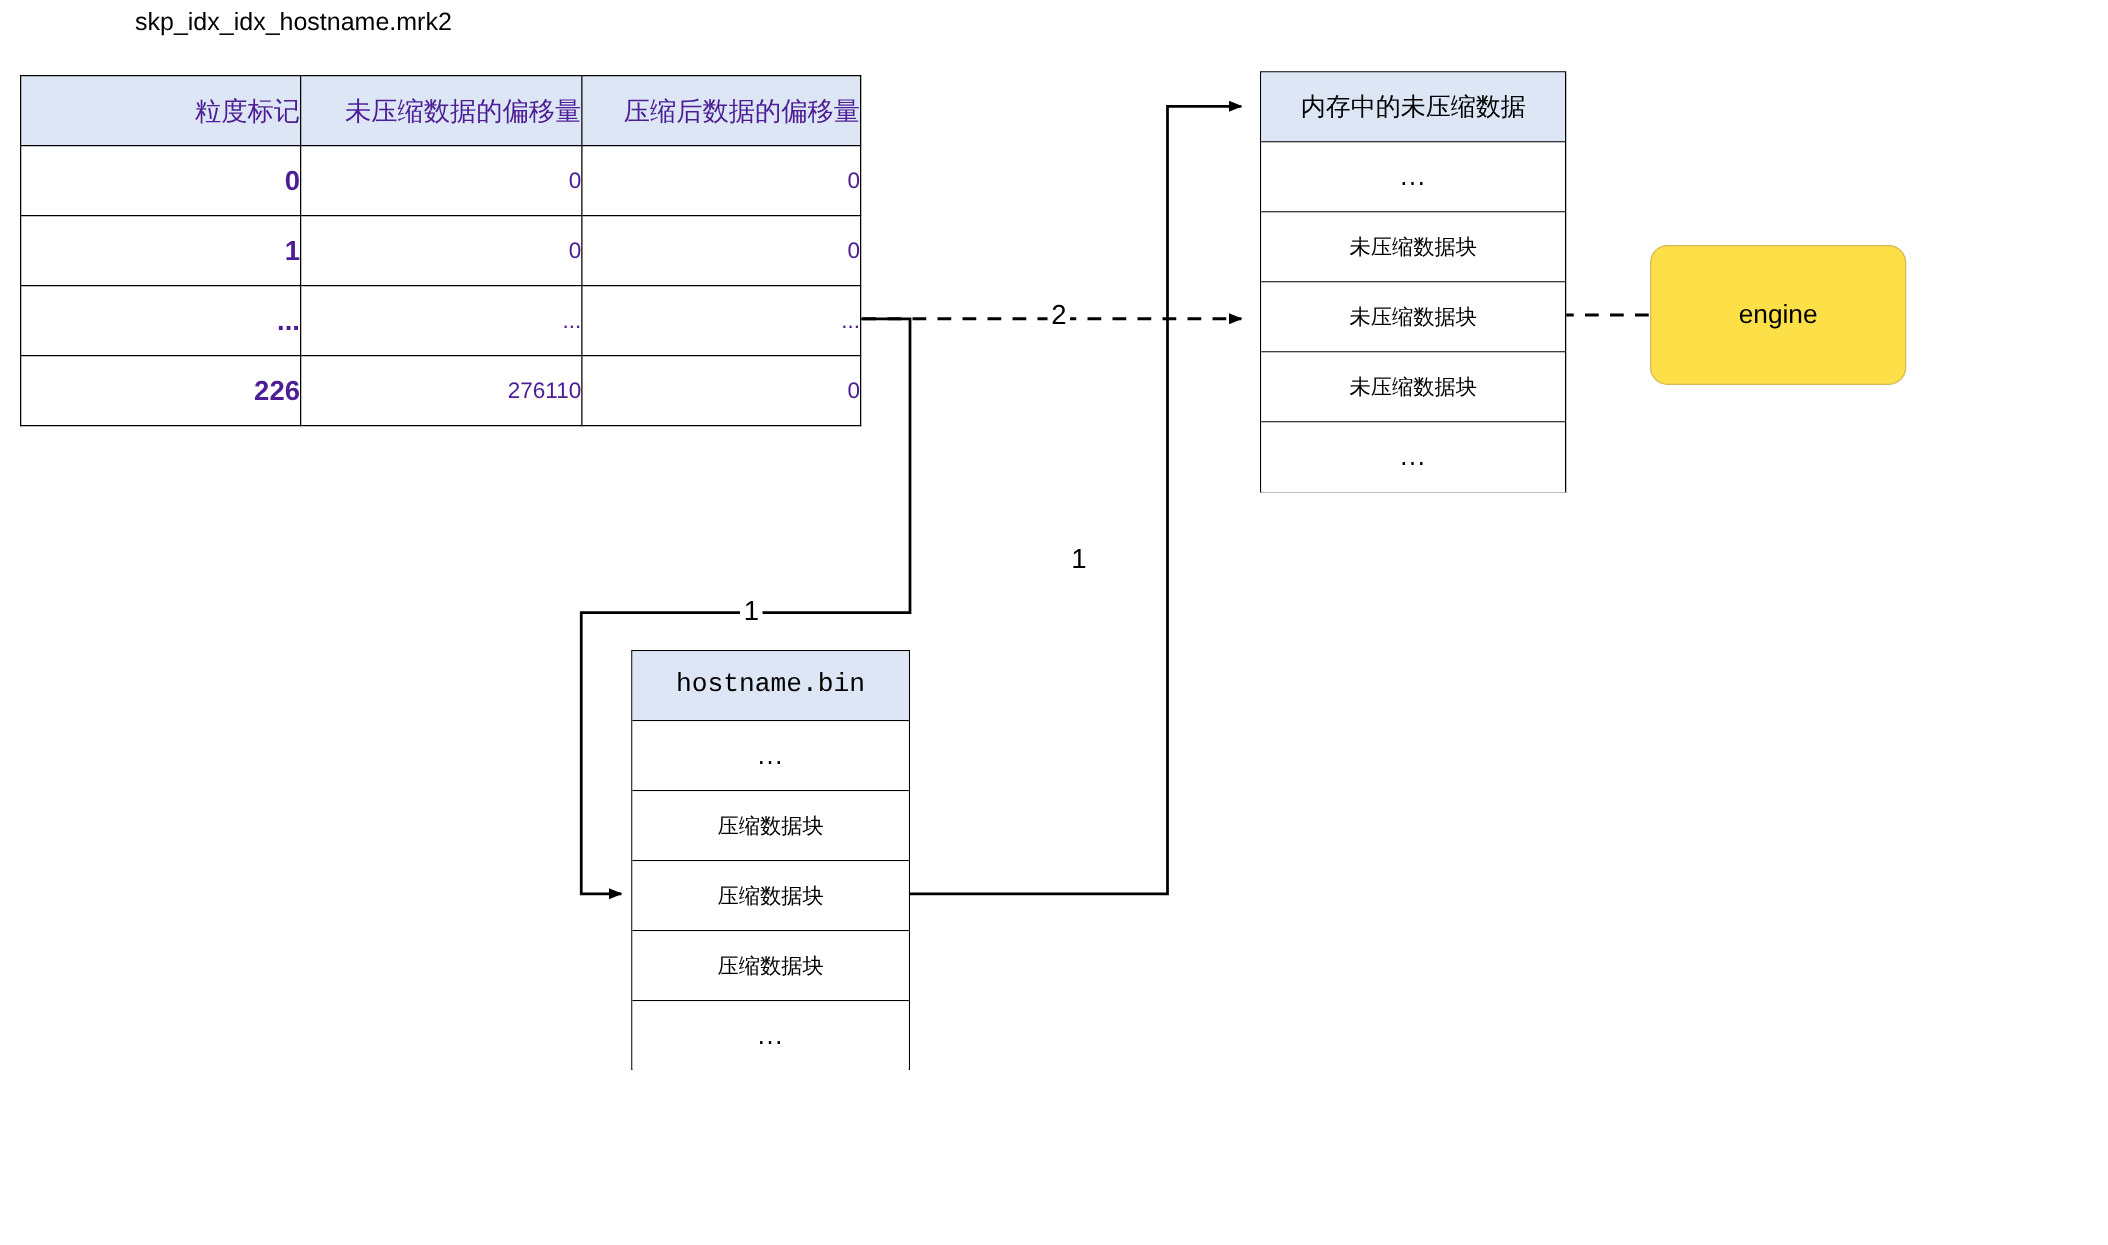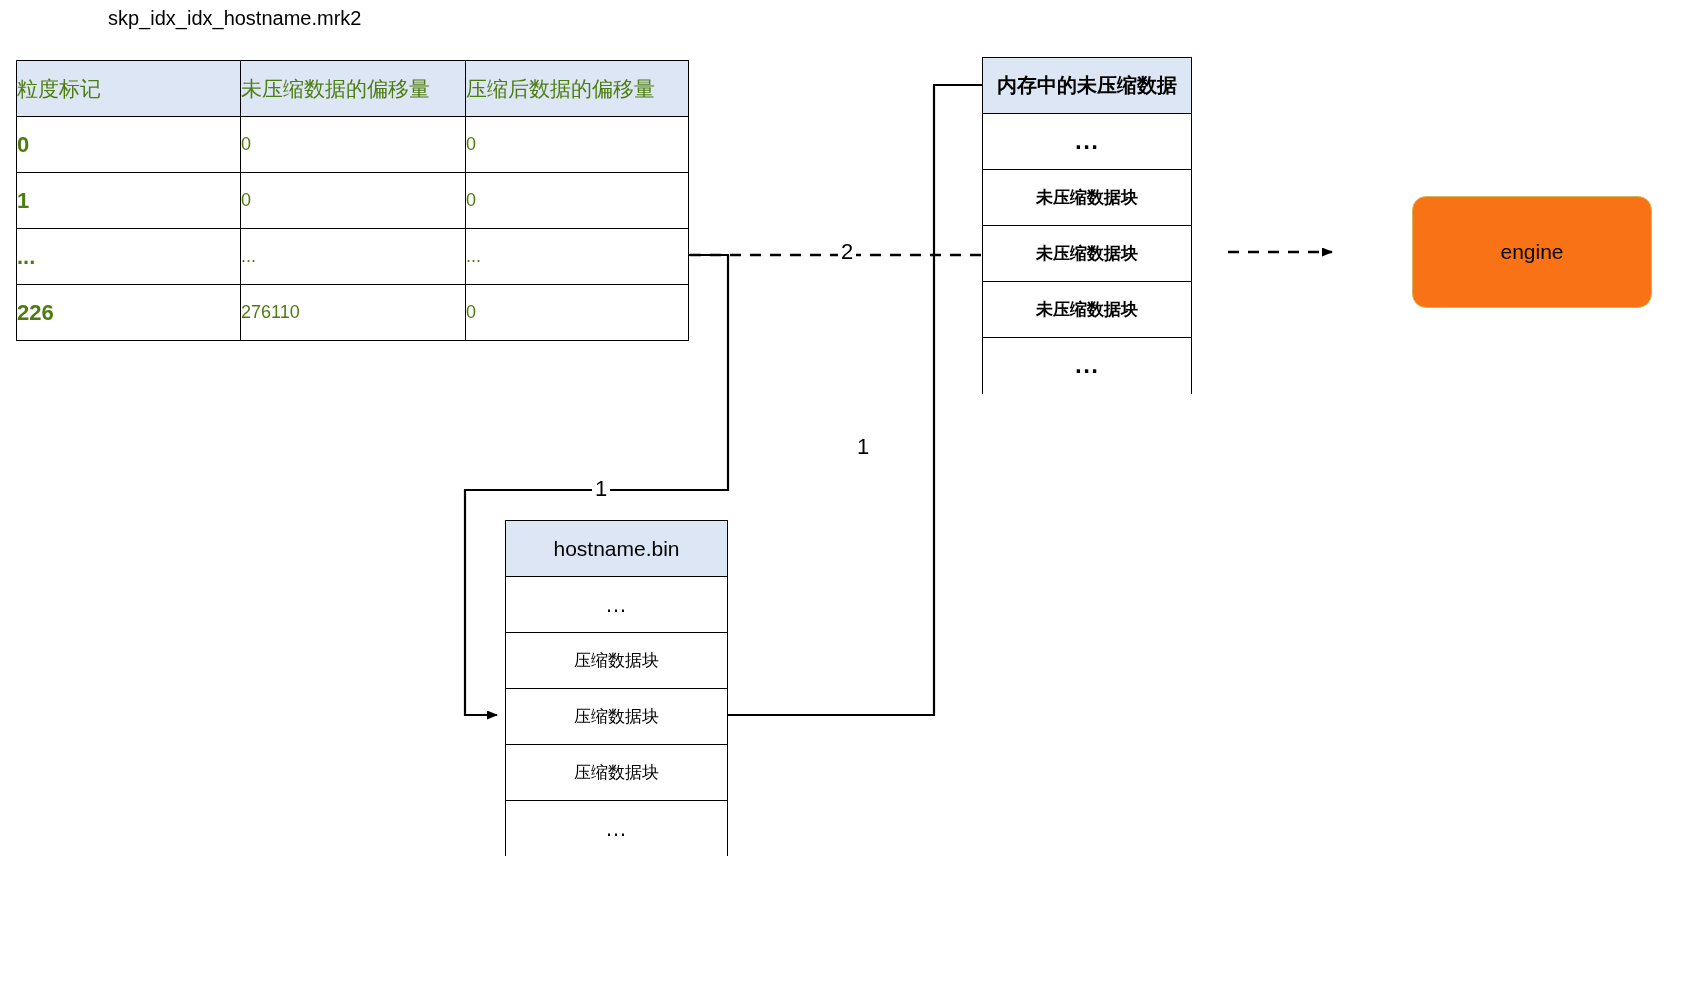--- a/index.html
+++ b/index.html
@@ -37,24 +37,24 @@
     position: absolute;
     left: 16px;
     top: 60px;
     width: 672px;
     border-collapse: collapse;
     table-layout: fixed;
   }
   .mark-table td, .mark-table th {
     border: 1.6px solid #000000;
     height: 55px;
-    text-align: left;
+    text-align: right;
     vertical-align: middle;
     font-weight: normal;
-    color: #4d7c0f;
+    color: #4c1d95;
     padding: 0;
   }
   .mark-table th {
     background: #dce6f5;
     font-size: 21px;
     font-family: "DejaVu Sans", sans-serif;
   }
   .mark-table td {
     background: #ffffff;
     font-size: 20px;
@@ -95,36 +95,36 @@
     align-items: center;
     justify-content: center;
     font-size: 17px;
     color: #000000;
     font-family: "DejaVu Sans", sans-serif;
     background: #ffffff;
   }
   .stack-row.last { border-bottom: none; }
   .stack-row.ellipsis { font-size: 19px; letter-spacing: 1px; }
 
-  #memory-box { left: 982px; top: 57px; width: 210px; height: 337px; font-weight: bold; }
+  #memory-box { left: 1008px; top: 57px; width: 245px; height: 337px; }
   #memory-box .stack-head { height: 56px; }
   #memory-box .stack-row { height: 56px; }
 
   #binfile-box { left: 505px; top: 520px; width: 223px; height: 336px; }
-  #binfile-box .stack-head { height: 56px; font-family: Liberation Sans, sans-serif; font-size: 21px; }
+  #binfile-box .stack-head { height: 56px; font-family: Liberation Mono, monospace; font-size: 21px; }
   #binfile-box .stack-row { height: 56px; }
 
   
   #engine-box {
     position: absolute;
-    left: 1412px;
+    left: 1320px;
     top: 196px;
-    width: 240px;
+    width: 205px;
     height: 112px;
-    background: #f97316;
+    background: #fde047;
     border: 1.8px solid #d6b656;
     border-radius: 14px;
     box-sizing: border-box;
     display: flex;
     align-items: center;
     justify-content: center;
     font-size: 21px;
     color: #000000;
   }
 

